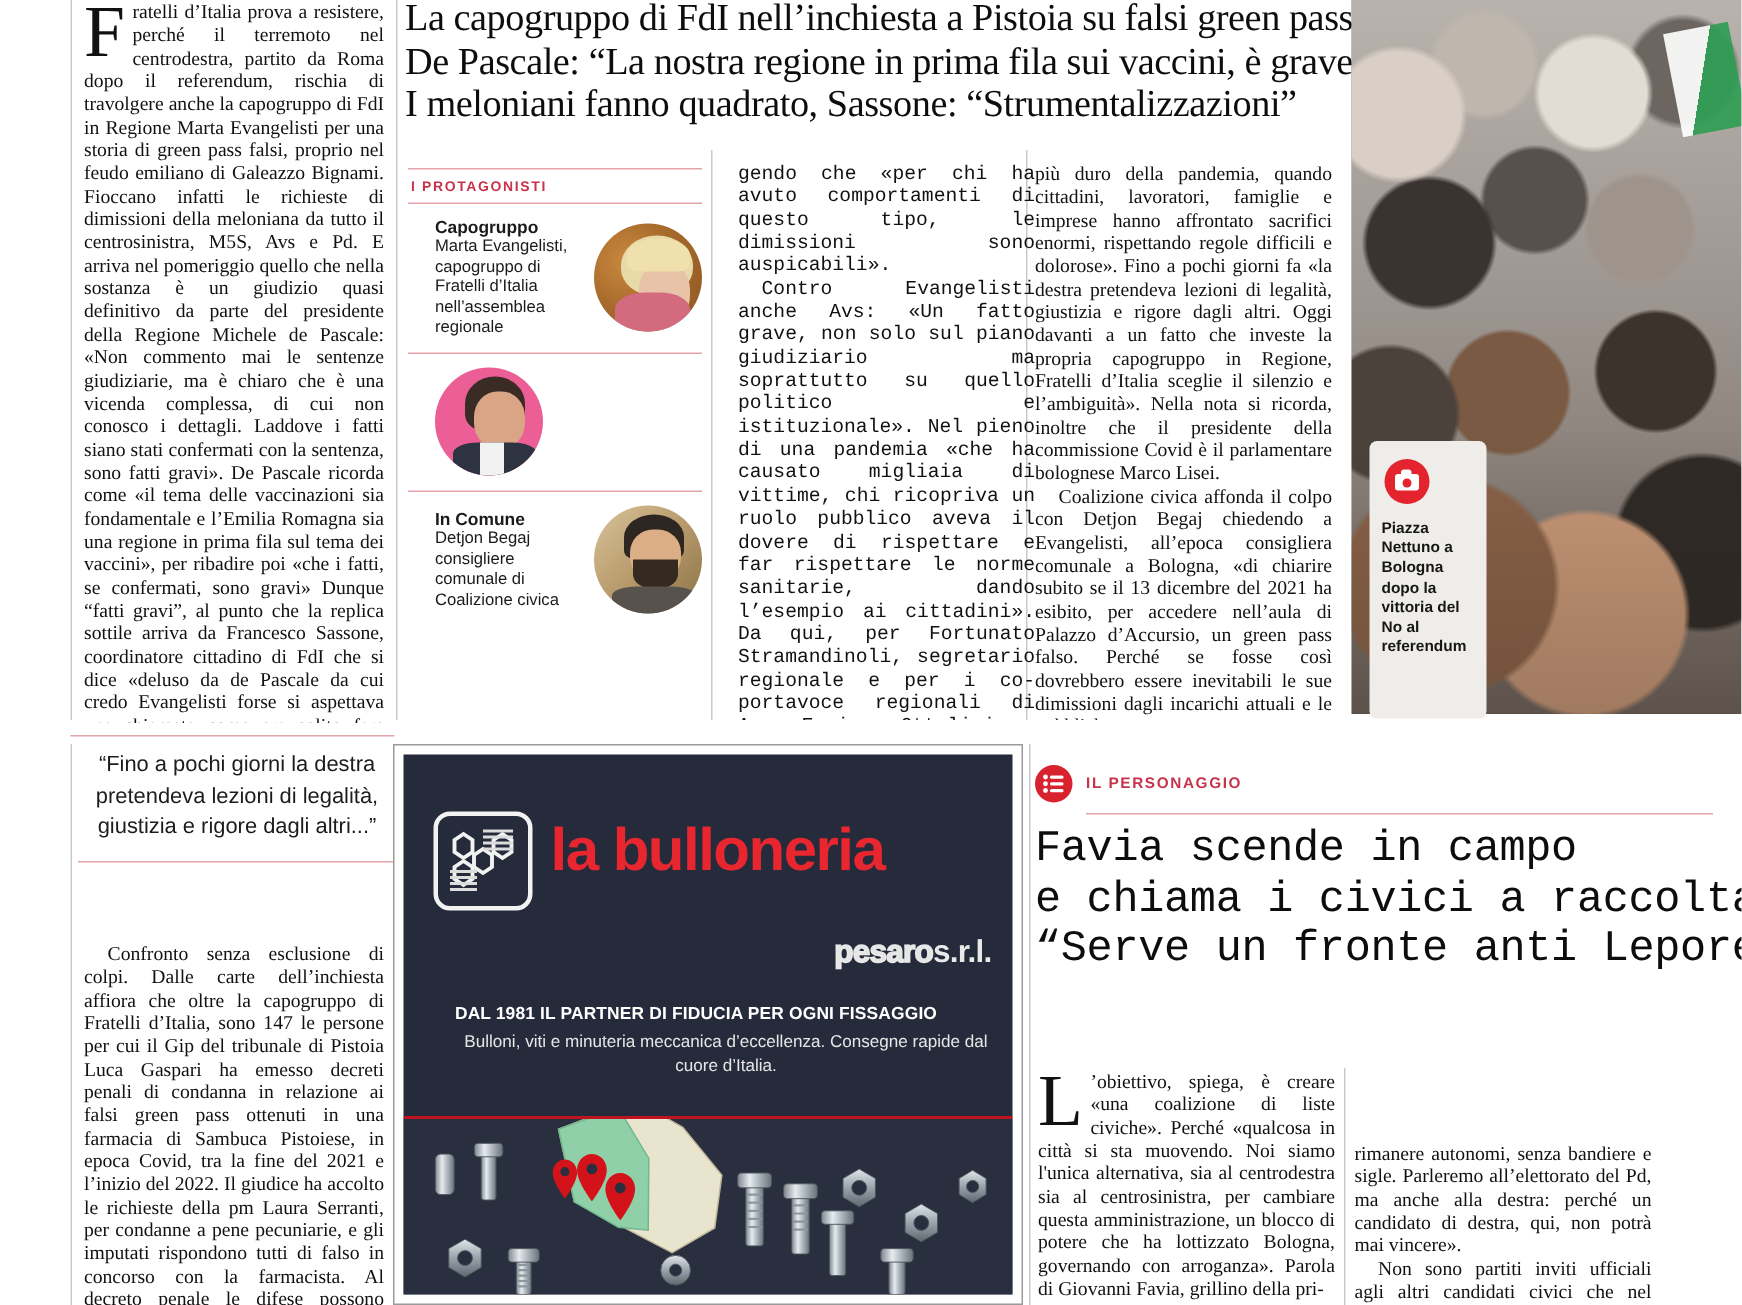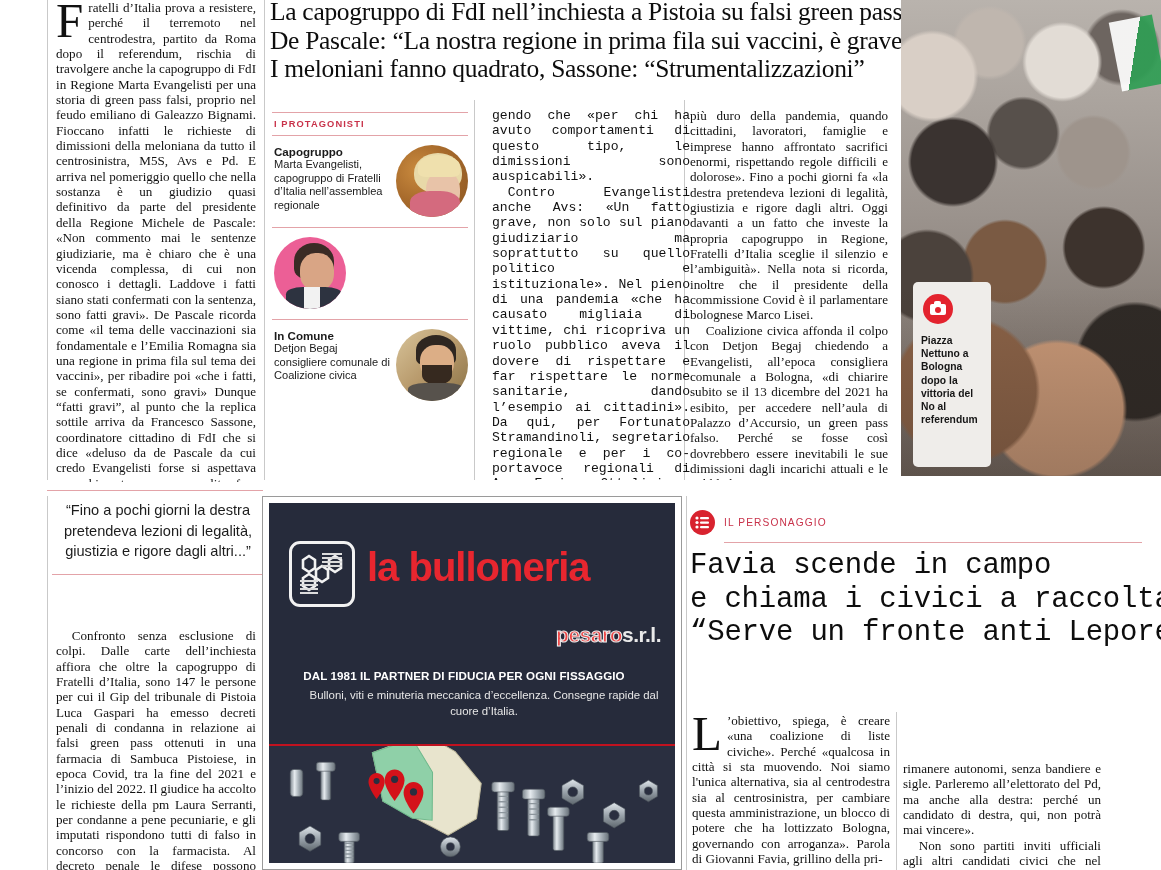--- a/index.html
+++ b/index.html
@@ -24,31 +24,31 @@
   
   #headline{position:absolute;left:270px;top:-2px;width:630px;}
   #headline div{font-family:"Liberation Serif",serif;font-size:25.5px;
       line-height:28.5px;letter-spacing:-0.3px;color:#0d0d0d;white-space:nowrap;}
 
   
   #protagonisti{position:absolute;left:272px;top:112px;width:196px;}
   #protagonisti .kicker{font-family:"Liberation Sans",sans-serif;
       font-size:9.3px;font-weight:700;letter-spacing:1.1px;color:#c8324a;
       padding:6px 0 6px 2px;}
-  .prot-row{display:flex;gap:6px;padding:9px 0 10px 2px;align-items:flex-start;}
+  .prot-row{display:flex;gap:6px;padding:9px 0 10px 2px;align-items:center;margin-left:16px;}
   .prot-text{font-family:"Liberation Sans",sans-serif;font-size:11.1px;
       line-height:13.4px;color:#1a1a1a;flex:1;}
   .prot-text b{font-weight:700;display:block;font-size:11.6px;}
   .prot-photo{width:72px;height:72px;border-radius:50%;flex:0 0 72px;
       overflow:hidden;position:relative;}
 
   
   #photo-crowd{position:absolute;left:901px;top:0;width:260px;height:476px;
       overflow:hidden;background:#8d8d90;}
-  #caption-box{position:absolute;left:913px;top:282px;width:78px;height:185px;
+  #caption-box{position:absolute;left:913px;top:294px;width:78px;height:185px;
       background:#efedea;border-radius:5px;padding:10px 8px;box-sizing:border-box;}
   .cam-circle{width:30px;height:30px;border-radius:50%;background:#e3232e;
       position:relative;margin:2px 0 10px 2px;}
   #caption-text{font-family:"Liberation Sans",sans-serif;font-size:10.3px;
       line-height:13.2px;color:#161616;font-weight:600;}
 
   
   #pullquote{position:absolute;left:52px;top:500px;width:212px;}
   #pullquote .q{font-family:"Liberation Sans",sans-serif;font-size:14.6px;
       line-height:20.5px;text-align:center;color:#1c1c1c;font-weight:400;}
@@ -59,38 +59,38 @@
   .ad-inner{position:relative;width:100%;height:100%;background:#262b3b;
       overflow:hidden;}
   .ad-logo{position:absolute;left:20px;top:38px;width:66px;height:66px;
       border:3px solid #f2f2f2;border-radius:11px;box-sizing:border-box;}
   .ad-brand{position:absolute;left:98px;top:42px;
       font-family:"Liberation Sans",sans-serif;font-weight:700;font-size:40px;
       letter-spacing:-1px;color:#e8262f;}
   .ad-sub{position:absolute;right:14px;top:120px;
       font-family:"Liberation Sans",sans-serif;font-weight:700;font-size:21px;
       color:#e9e9e9;letter-spacing:-0.5px;}
-  .ad-sub .outline{color:#ef4444;-webkit-text-stroke:1.1px #e9e9e9;}
+  .ad-sub .outline{color:#e5e5e5;-webkit-text-stroke:1.1px #e9e9e9;}
   .ad-line1{position:absolute;left:0;right:16px;top:166px;text-align:center;
       font-family:"Liberation Sans",sans-serif;font-weight:700;font-size:11.6px;
       color:#ffffff;letter-spacing:0.1px;}
   .ad-line2{position:absolute;left:40px;right:16px;top:184px;text-align:center;
       font-family:"Liberation Sans",sans-serif;font-size:11.4px;line-height:16px;
       color:#e6e6e6;}
   .ad-redline{position:absolute;left:0;right:0;top:241px;height:2px;background:#c1121f;}
   .ad-bolts{position:absolute;left:0;right:0;top:243px;bottom:0;
       background:#2a2f40;overflow:hidden;}
 
   
   #personaggio{position:absolute;left:690px;top:510px;width:418px;}
   .pers-head{display:flex;align-items:center;gap:9px;}
   .list-circle{width:25px;height:25px;border-radius:50%;background:#d8232f;
       position:relative;flex:0 0 25px;}
   .pers-kicker{font-family:"Liberation Sans",sans-serif;font-size:10.2px;
-      font-weight:400;letter-spacing:1.1px;color:#c8324a;}
+      font-weight:700;letter-spacing:1.1px;color:#c8324a;}
   #pers-title div{font-family:Liberation Mono, monospace;font-size:29px;
       line-height:33.5px;color:#0d0d0d;letter-spacing:-0.2px;white-space:nowrap;}
 </style>
 </head>
 <body>
 
 <div class="page">
 
   <div class="col-rule" style="left:47px;top:0;height:480px;"></div>
   <div class="col-rule" style="left:264px;top:0;height:480px;"></div>

